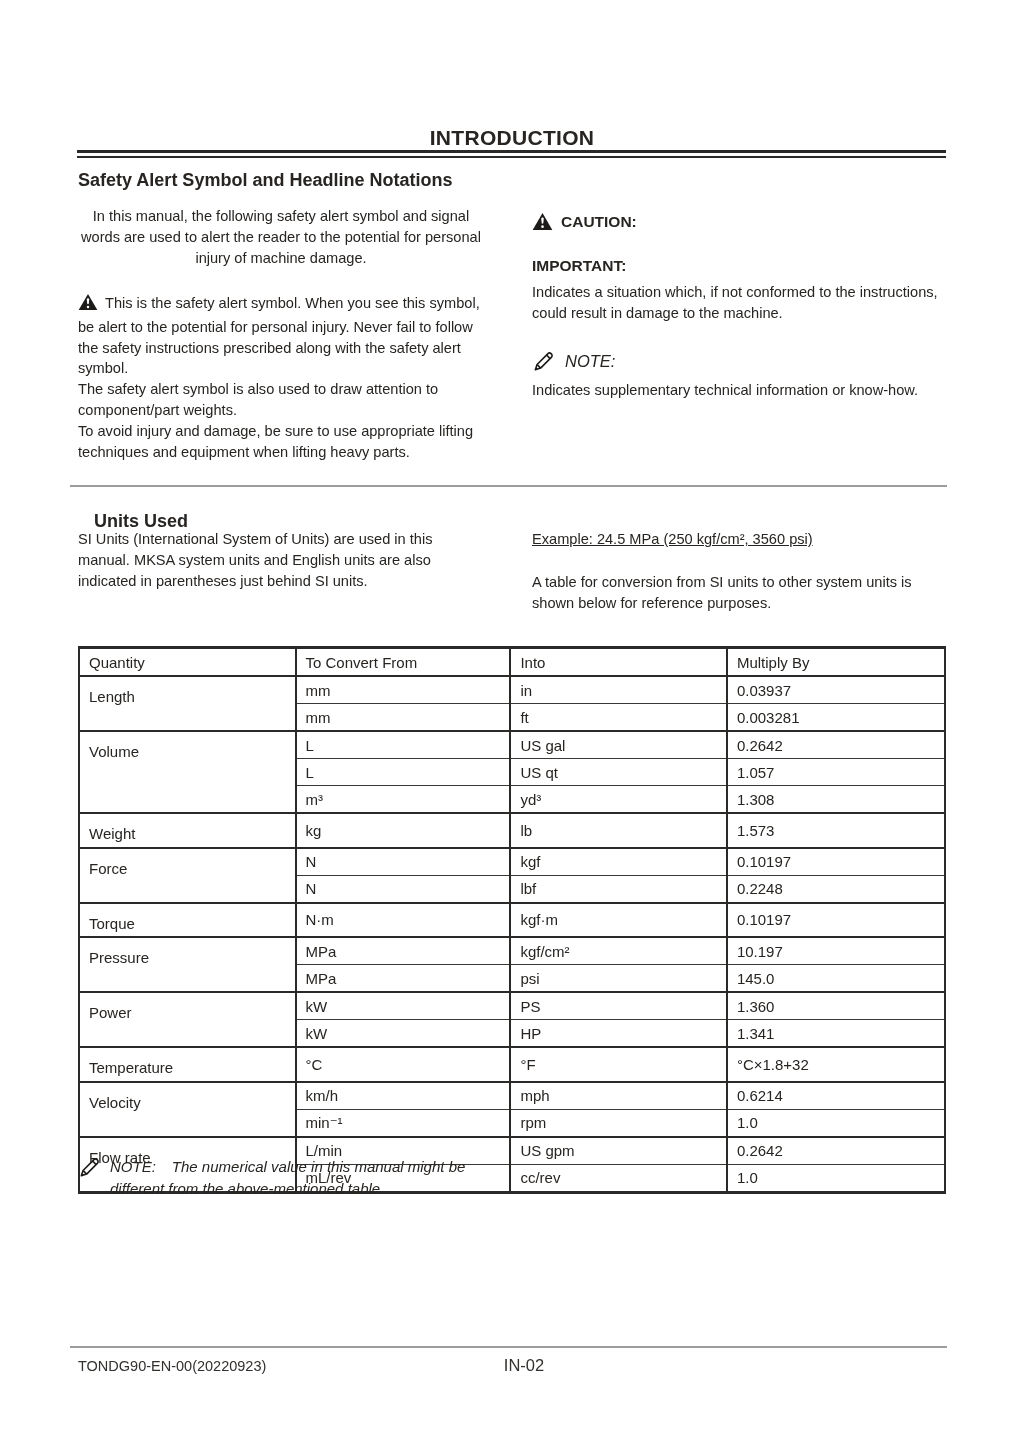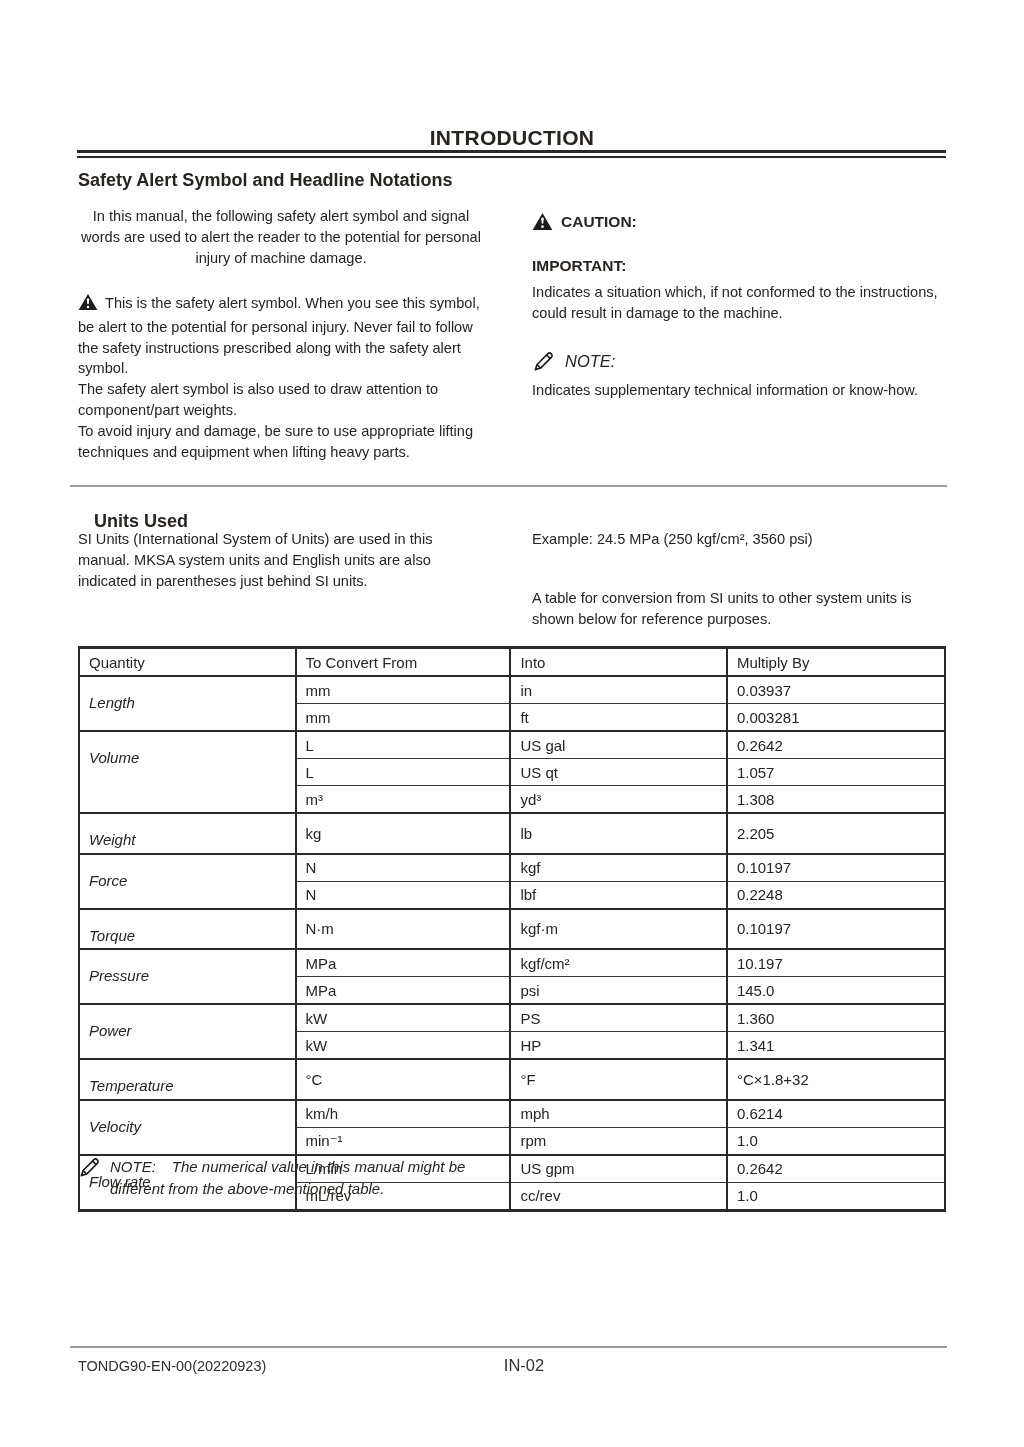--- a/index.html
+++ b/index.html
@@ -25,33 +25,33 @@
   
   .sig-header{display:flex;align-items:center;gap:8px;font-size:15.5px;
     font-weight:bold;margin:0 0 7px 0;}
   .sig-header.note-style{font-style:italic;font-weight:normal;font-size:16.5px;gap:10px;}
   .sig-block{margin-bottom:26px;}
   
   .section-divider{position:absolute;left:70px;width:877px;border-top:2px solid #9c9c9c;}
   .units-heading{position:absolute;top:495px;left:78px;font-size:18px;font-weight:bold;margin:16px;}
   .units-left{position:absolute;top:529px;left:78px;width:406px;}
   .units-right{position:absolute;top:529px;left:532px;width:412px;}
-  .example-gap{margin-bottom:38px;}
+  .example-gap{margin-bottom:22px;text-decoration:underline;}
   
   .table-wrap{position:absolute;top:646px;left:78px;width:868px;}
   table.conv{width:100%;border-collapse:collapse;table-layout:fixed;
     border:2px solid #2b2a28;border-top-width:3px;border-bottom-width:3px;}
   table.conv th,table.conv td{
     border-left:2px solid #2b2a28;border-right:2px solid #2b2a28;
     font-size:15px;font-weight:normal;text-align:left;vertical-align:middle;
     padding:2.5px 9px;line-height:21px;height:21px;}
   table.conv thead th{border-bottom:2.6px solid #2b2a28;}
   table.conv tr.group-start td{border-top:2.2px solid #2b2a28;}
   table.conv tr.group-cont td{border-top:1.2px solid #3a3835;}
-  table.conv td.qty{vertical-align:top;padding-top:15px;font-style:italic;}
+  table.conv td.qty{vertical-align:top;padding-top:9px;}
   
   .bottom-note{position:absolute;top:1156px;left:78px;width:420px;display:flex;gap:9px;}
   .bottom-note .note-text{font-style:italic;font-size:15px;line-height:21.5px;margin:0;width:372px;}
   .bottom-note .note-label{margin-right:16px;}
   
   .footer-rule{position:absolute;top:1346px;left:70px;width:877px;border-top:2px solid #9c9c9c;}
   .footer-doc{position:absolute;top:1358px;left:78px;font-size:14.5px;color:#33302d;}
   .footer-page{position:absolute;top:1356px;left:0;width:100%;text-align:center;
     font-size:16.5px;color:#33302d;margin-left:12px;}
   .icon-svg{display:block;}
@@ -164,21 +164,21 @@
           </tr>
           <tr class="group-cont">
             <td>m³</td>
             <td>yd³</td>
             <td>1.308</td>
           </tr>
           <tr class="group-start">
             <td class="qty" rowspan="1">Weight</td>
             <td>kg</td>
             <td>lb</td>
-            <td>2.205</td>
+            <td>1.573</td>
           </tr>
           <tr class="group-start">
             <td class="qty" rowspan="2">Force</td>
             <td>N</td>
             <td>kgf</td>
             <td>0.10197</td>
           </tr>
           <tr class="group-cont">
             <td>N</td>
             <td>lbf</td>

